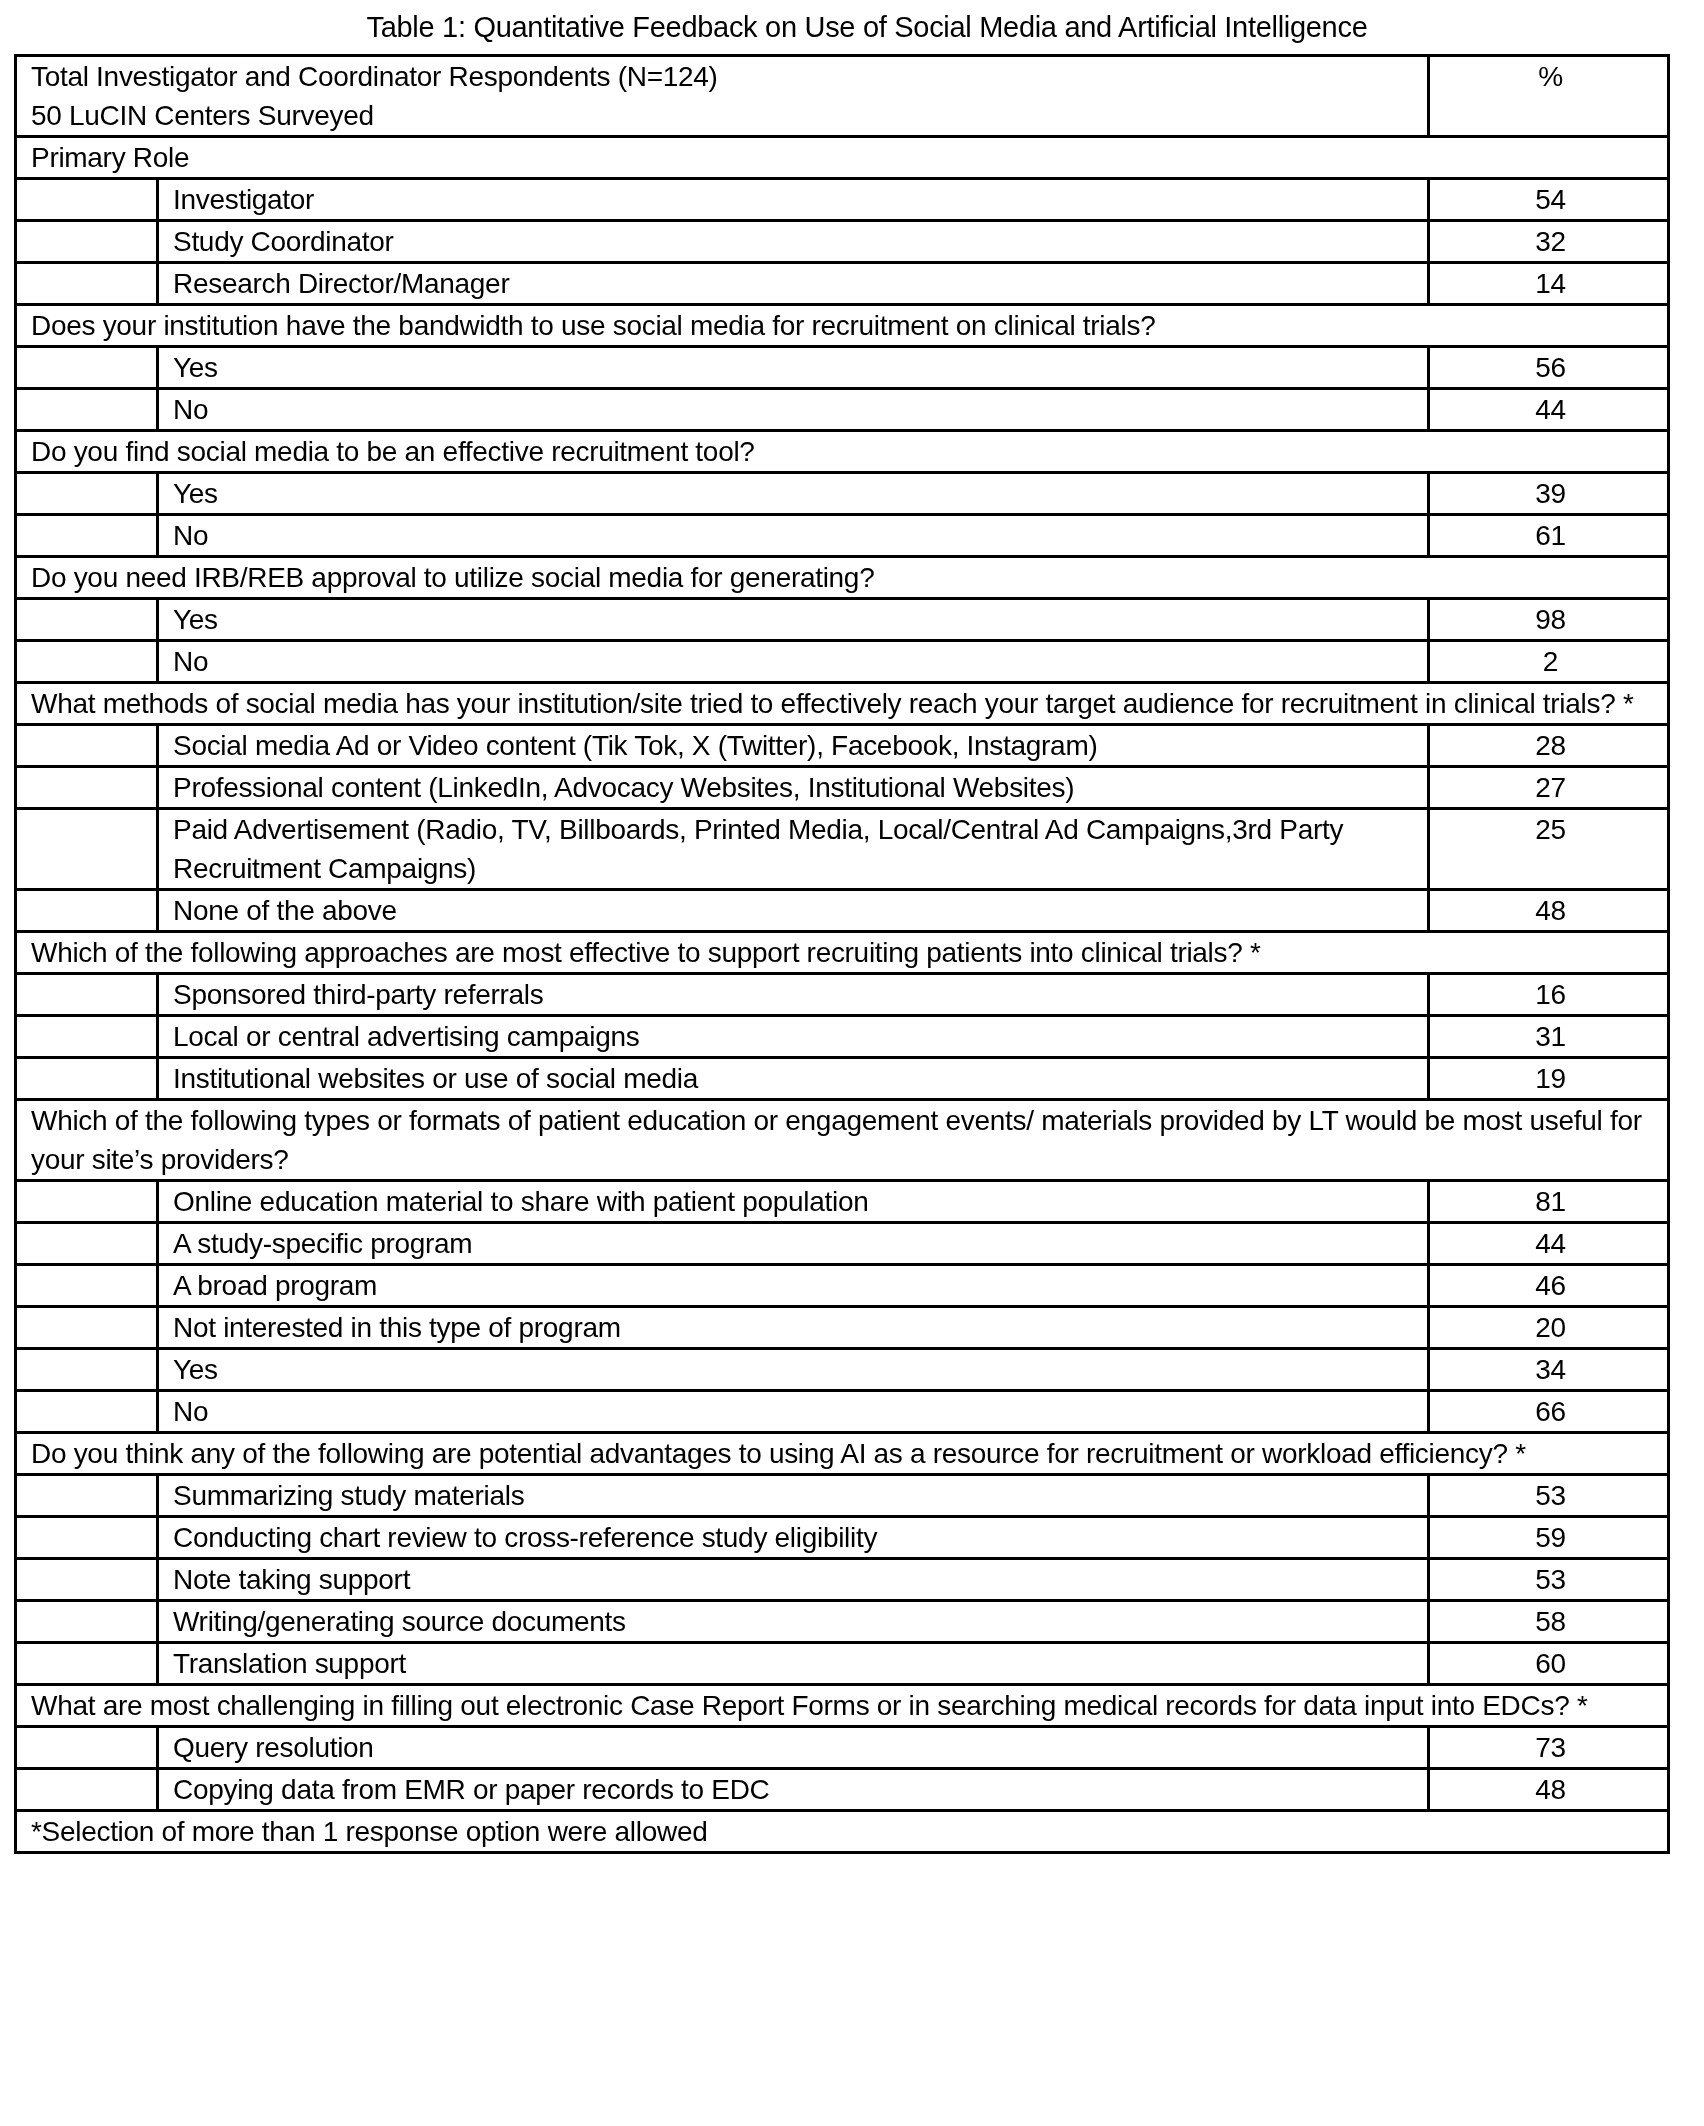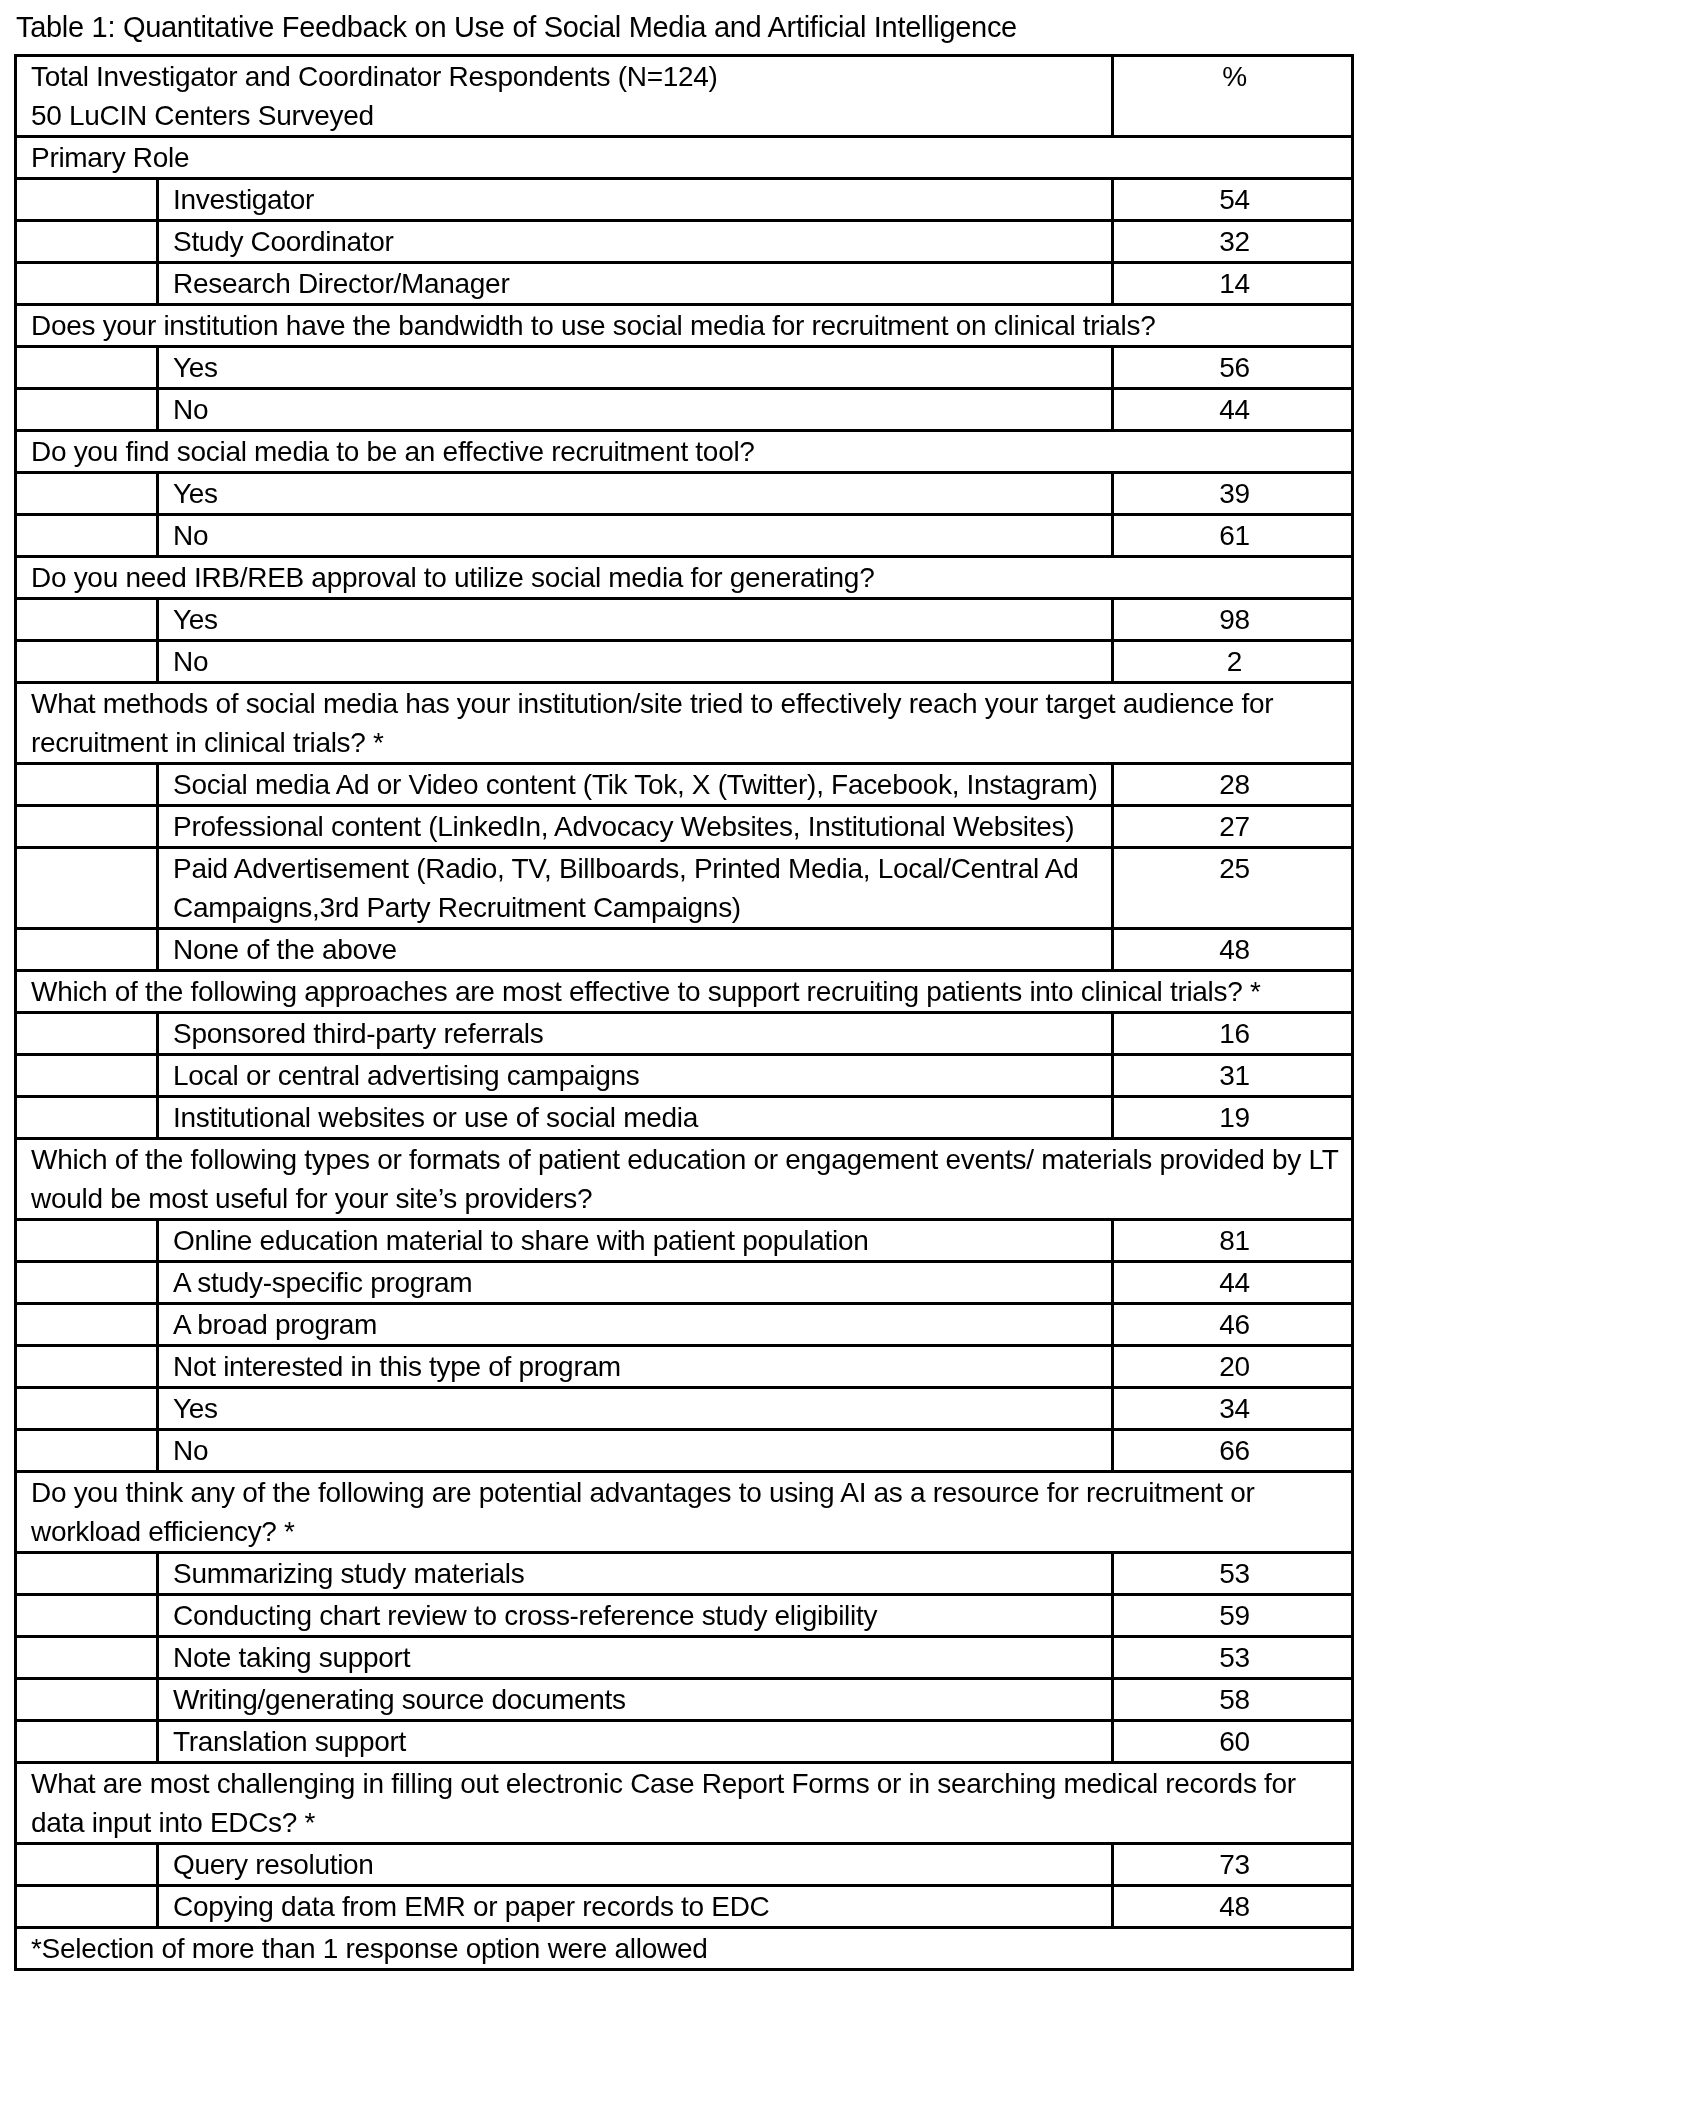--- a/index.html
+++ b/index.html
@@ -9,27 +9,28 @@
     box-sizing: border-box;
     padding: 8px 0 0 14px;
     background: #ffffff;
     color: #000000;
     font-family: "Liberation Sans", sans-serif;
   }
   .title {
     font-size: 29px;
     line-height: 38px;
     letter-spacing: -0.3px;
-    margin: 0 0 8px 2px;
+    margin: 0 0 8px 16px;
     white-space: nowrap;
+    text-align: center;
   }
   table.tbl {
     border-collapse: collapse;
     table-layout: fixed;
-    width: 1340px;
+    width: 1656px;
     border-radius: 26px;
   }
   table.tbl td {
     border: 3px solid #000000;
     font-size: 28px;
     line-height: 39px;
     letter-spacing: -0.3px;
     vertical-align: top;
     padding: 0 10px 0 14px;
     overflow: hidden;

